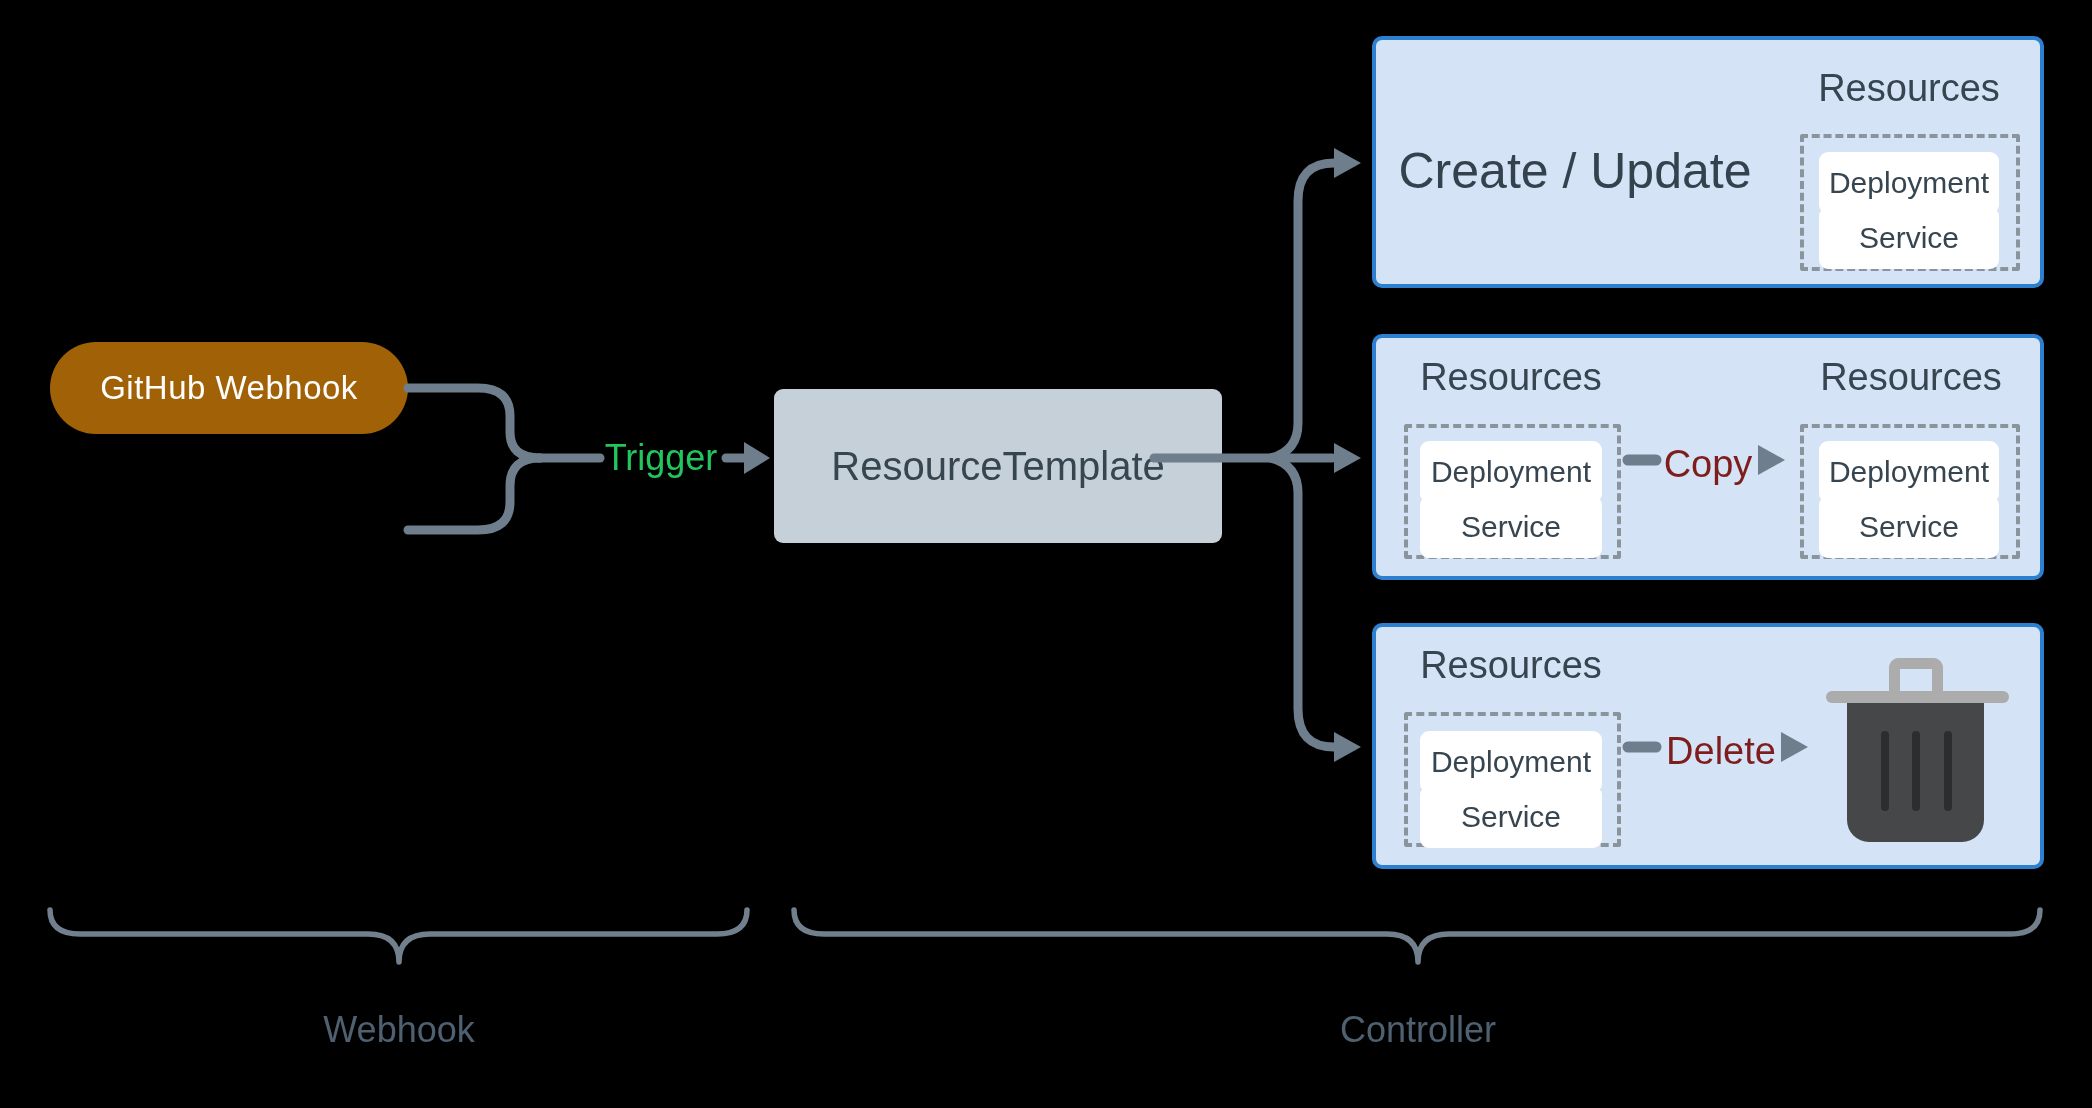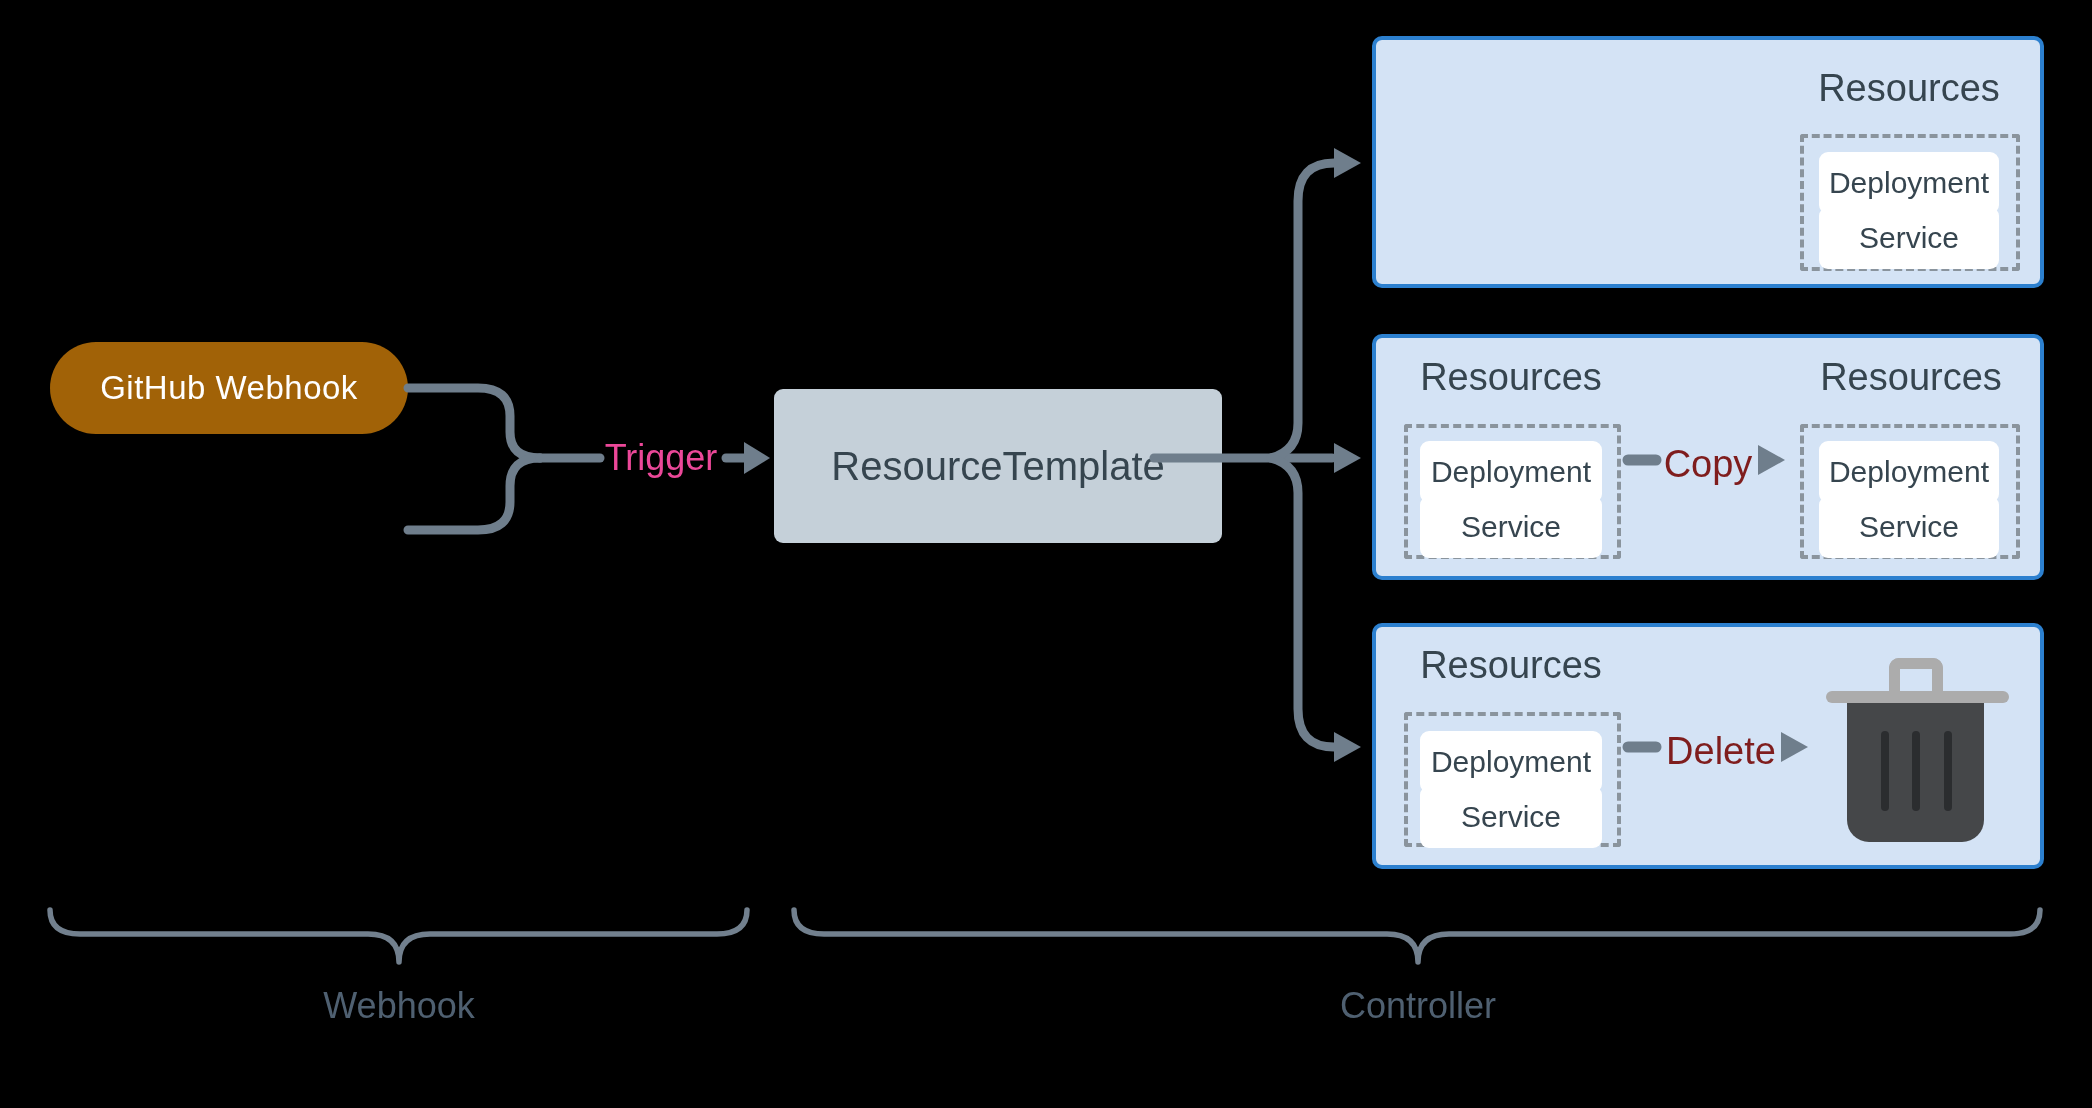--- a/index.html
+++ b/index.html
@@ -93,22 +93,22 @@
     border-radius: 9px;
     display: flex;
     align-items: center;
     justify-content: center;
     color: #36454F;
     font-size: 30px;
     font-weight: 500;
   }
 
   
-  #trigger-label    { color: #ec4899; font-size: 36px; font-weight: 500; }
-  .brace-label      { color: #4F6071; font-size: 36px; font-weight: 500; }
+  #trigger-label    { color: #22c55e; font-size: 36px; font-weight: 500; }
+  .brace-label      { color: #4F6071; font-size: 36px; font-weight: 500; margin-top: 24px; }
 
   
   #connectors {
     position: absolute;
     left: 0; top: 0;
     width: 2092px; height: 1108px;
     pointer-events: none;
     z-index: 5;
   }
 
@@ -147,20 +147,21 @@
 
   <div class="pill" id="pill-github">
     <span>GitHub Webhook</span>
   </div>
 
   <div id="resource-template">
     <span>ResourceTemplate</span>
   </div>
 
   <div class="blue-box" id="box-create">
+    <div class="center-label box-title" style="left:199px; top:131px;">Create / Update</div>
     <div class="center-label resources-label" style="left:533px; top:48px;">Resources</div>
     <div class="dashed-group" style="left:424px; top:94px; width:220px; height:137px;"></div>
     <div class="res-pill" style="left:443px; top:112px; width:180px;">
       <span>Deployment</span>
     </div>
     <div class="res-pill" style="left:443px; top:167px; width:180px;">
       <span>Service</span>
     </div>
   </div>
 

